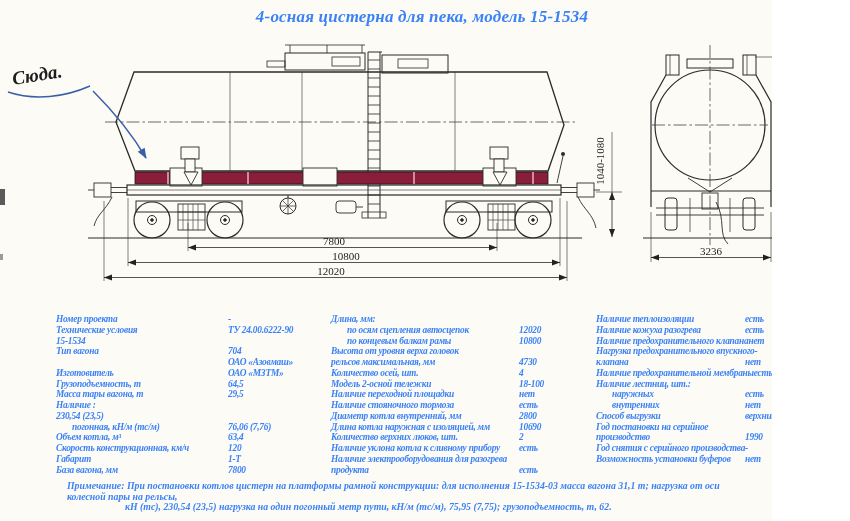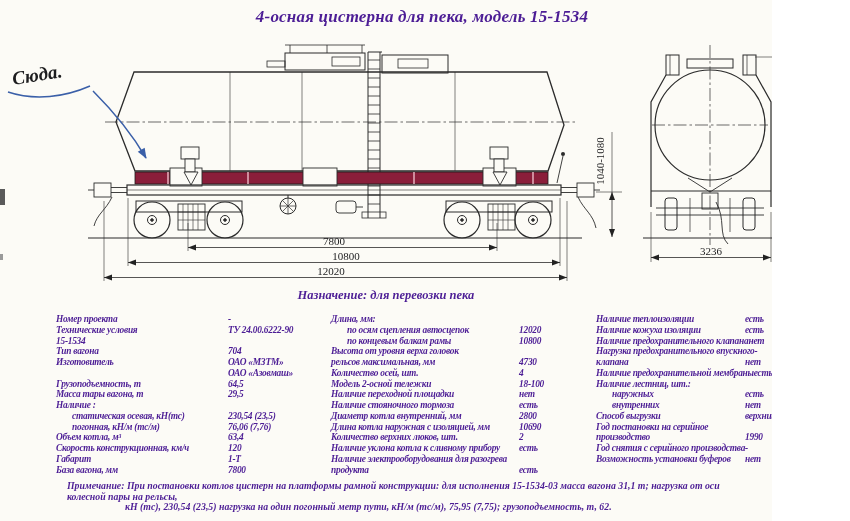--- a/index.html
+++ b/index.html
@@ -1,17 +1,17 @@
 <!DOCTYPE html>
 <html><head>
 <meta charset="utf-8">
 <style>
   html,body{margin:0;padding:0;background:#ffffff;}
   .page{position:relative;width:772px;height:521px;background:#fcfbf6;overflow:hidden;
-        font-family:"Liberation Serif",serif;color:#4c1d95;}
+        font-family:"Liberation Serif",serif;color:#3b82f6;}
   .title{position:absolute;top:7px;left:0;width:100%;box-sizing:border-box;padding-left:72px;
          text-align:center;font-size:17px;font-weight:bold;font-style:italic;letter-spacing:.2px;}
   svg.drawing{position:absolute;left:0;top:40px;width:850px;height:250px;}
   .purpose{position:absolute;top:288px;left:0;width:100%;text-align:center;
            font-size:12.5px;font-weight:bold;font-style:italic;}
   .spec{position:absolute;top:314px;left:56px;display:grid;grid-template-columns:272px 262px 250px;
         column-gap:3px;font-size:9.4px;font-weight:bold;font-style:italic;line-height:10.75px;
         letter-spacing:-0.25px;}
   .spec-row{display:flex;height:10.75px;}
   .lbl{flex:1;white-space:nowrap;}
@@ -181,61 +181,59 @@
     <g>
       <text class="bluetxt" x="12" y="39" transform="rotate(-9 50 34)" fill="#3a5fa8">Сюда.</text>
       <path d="M8,52 C35,61 65,57 90,46" fill="none" stroke="#3a5fa8" stroke-width="1.5"></path>
       <path d="M93,51 C112,70 132,94 146,118" fill="none" stroke="#3a5fa8" stroke-width="1.5" marker-end="url(#ba)"></path>
     </g>
 
     <rect x="0" y="149" width="5" height="16" fill="#5a5a5a"></rect>
     <rect x="0" y="214" width="3" height="6" fill="#9a9a9a"></rect>
   </svg>
 
-  <div class="purpose">Назначение: для перевозки пека</div>
 
   <div class="spec">
     <div class="spec-col c0">
         <div class="spec-row">
           <span class="lbl">Номер проекта</span>
           <span class="val">-</span>
         </div>
         <div class="spec-row">
           <span class="lbl">Технические условия</span>
           <span class="val">ТУ 24.00.6222-90</span>
         </div>
         <div class="spec-row">
           <span class="val">15-1534</span>
         </div>
         <div class="spec-row">
           <span class="lbl">Тип вагона</span>
           <span class="val">704</span>
         </div>
         <div class="spec-row">
+          <span class="lbl"></span>
+          <span class="val">ОАО «Азовмаш»</span>
+        </div>
+        <div class="spec-row">
           <span class="lbl">Изготовитель</span>
           <span class="val">ОАО «МЗТМ»</span>
         </div>
         <div class="spec-row">
-          <span class="lbl"></span>
-          <span class="val">ОАО «Азовмаш»</span>
-        </div>
-        <div class="spec-row">
           <span class="lbl">Грузоподъемность, т</span>
           <span class="val">64,5</span>
         </div>
         <div class="spec-row">
           <span class="lbl">Масса тары вагона, т</span>
           <span class="val">29,5</span>
         </div>
         <div class="spec-row">
           <span class="lbl">Наличие :</span>
           <span class="val"></span>
         </div>
         <div class="spec-row">
-          <span class="lbl ind">статическая осевая, кН(тс)</span>
           <span class="val">230,54 (23,5)</span>
         </div>
         <div class="spec-row">
           <span class="lbl ind">погонная, кН/м (тс/м)</span>
           <span class="val">76,06 (7,76)</span>
         </div>
         <div class="spec-row">
           <span class="lbl">Объем котла, м³</span>
           <span class="val">63,4</span>
         </div>
@@ -313,21 +311,21 @@
           <span class="lbl">продукта</span>
           <span class="val">есть</span>
         </div>
       </div>
     <div class="spec-col c2">
         <div class="spec-row">
           <span class="lbl">Наличие теплоизоляции</span>
           <span class="val">есть</span>
         </div>
         <div class="spec-row">
-          <span class="lbl">Наличие кожуха изоляции</span>
+          <span class="lbl">Наличие кожуха разогрева</span>
           <span class="val">есть</span>
         </div>
         <div class="spec-row">
           <span class="lbl">Наличие предохранительного клапана</span>
           <span class="val">нет</span>
         </div>
         <div class="spec-row">
           <span class="lbl">Нагрузка предохранительного впускного-</span>
           <span class="val"></span>
         </div>

